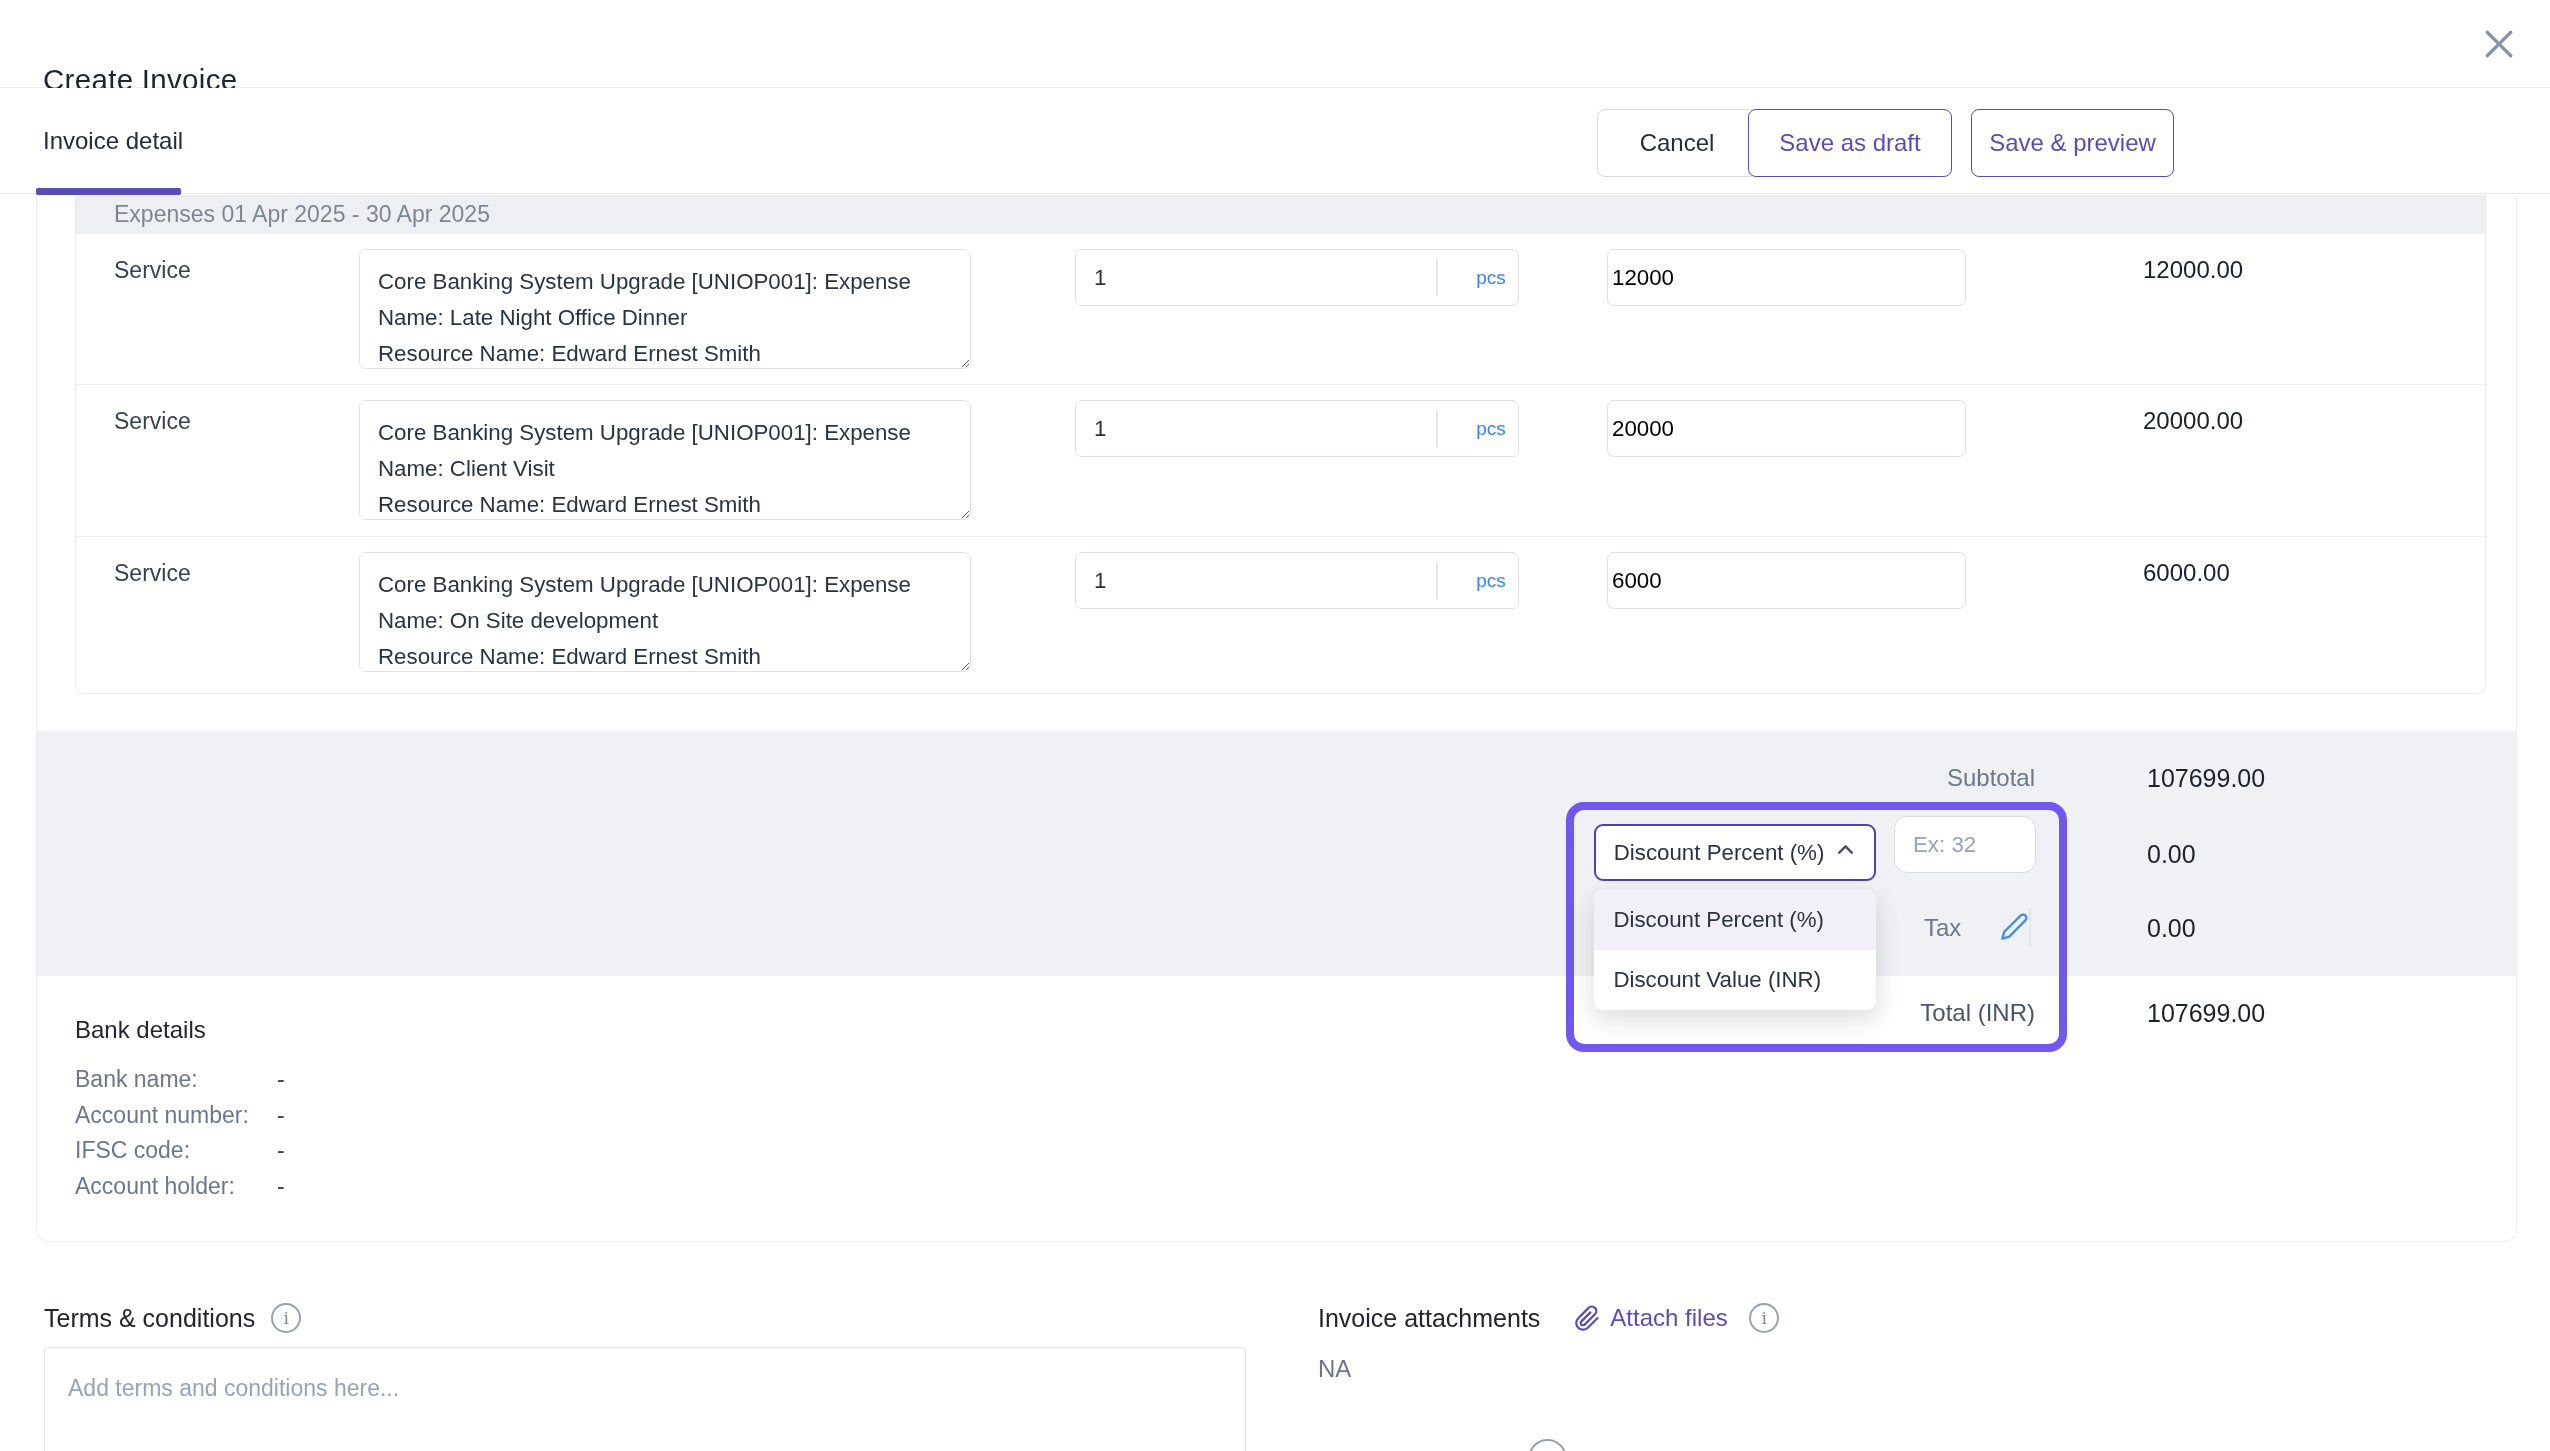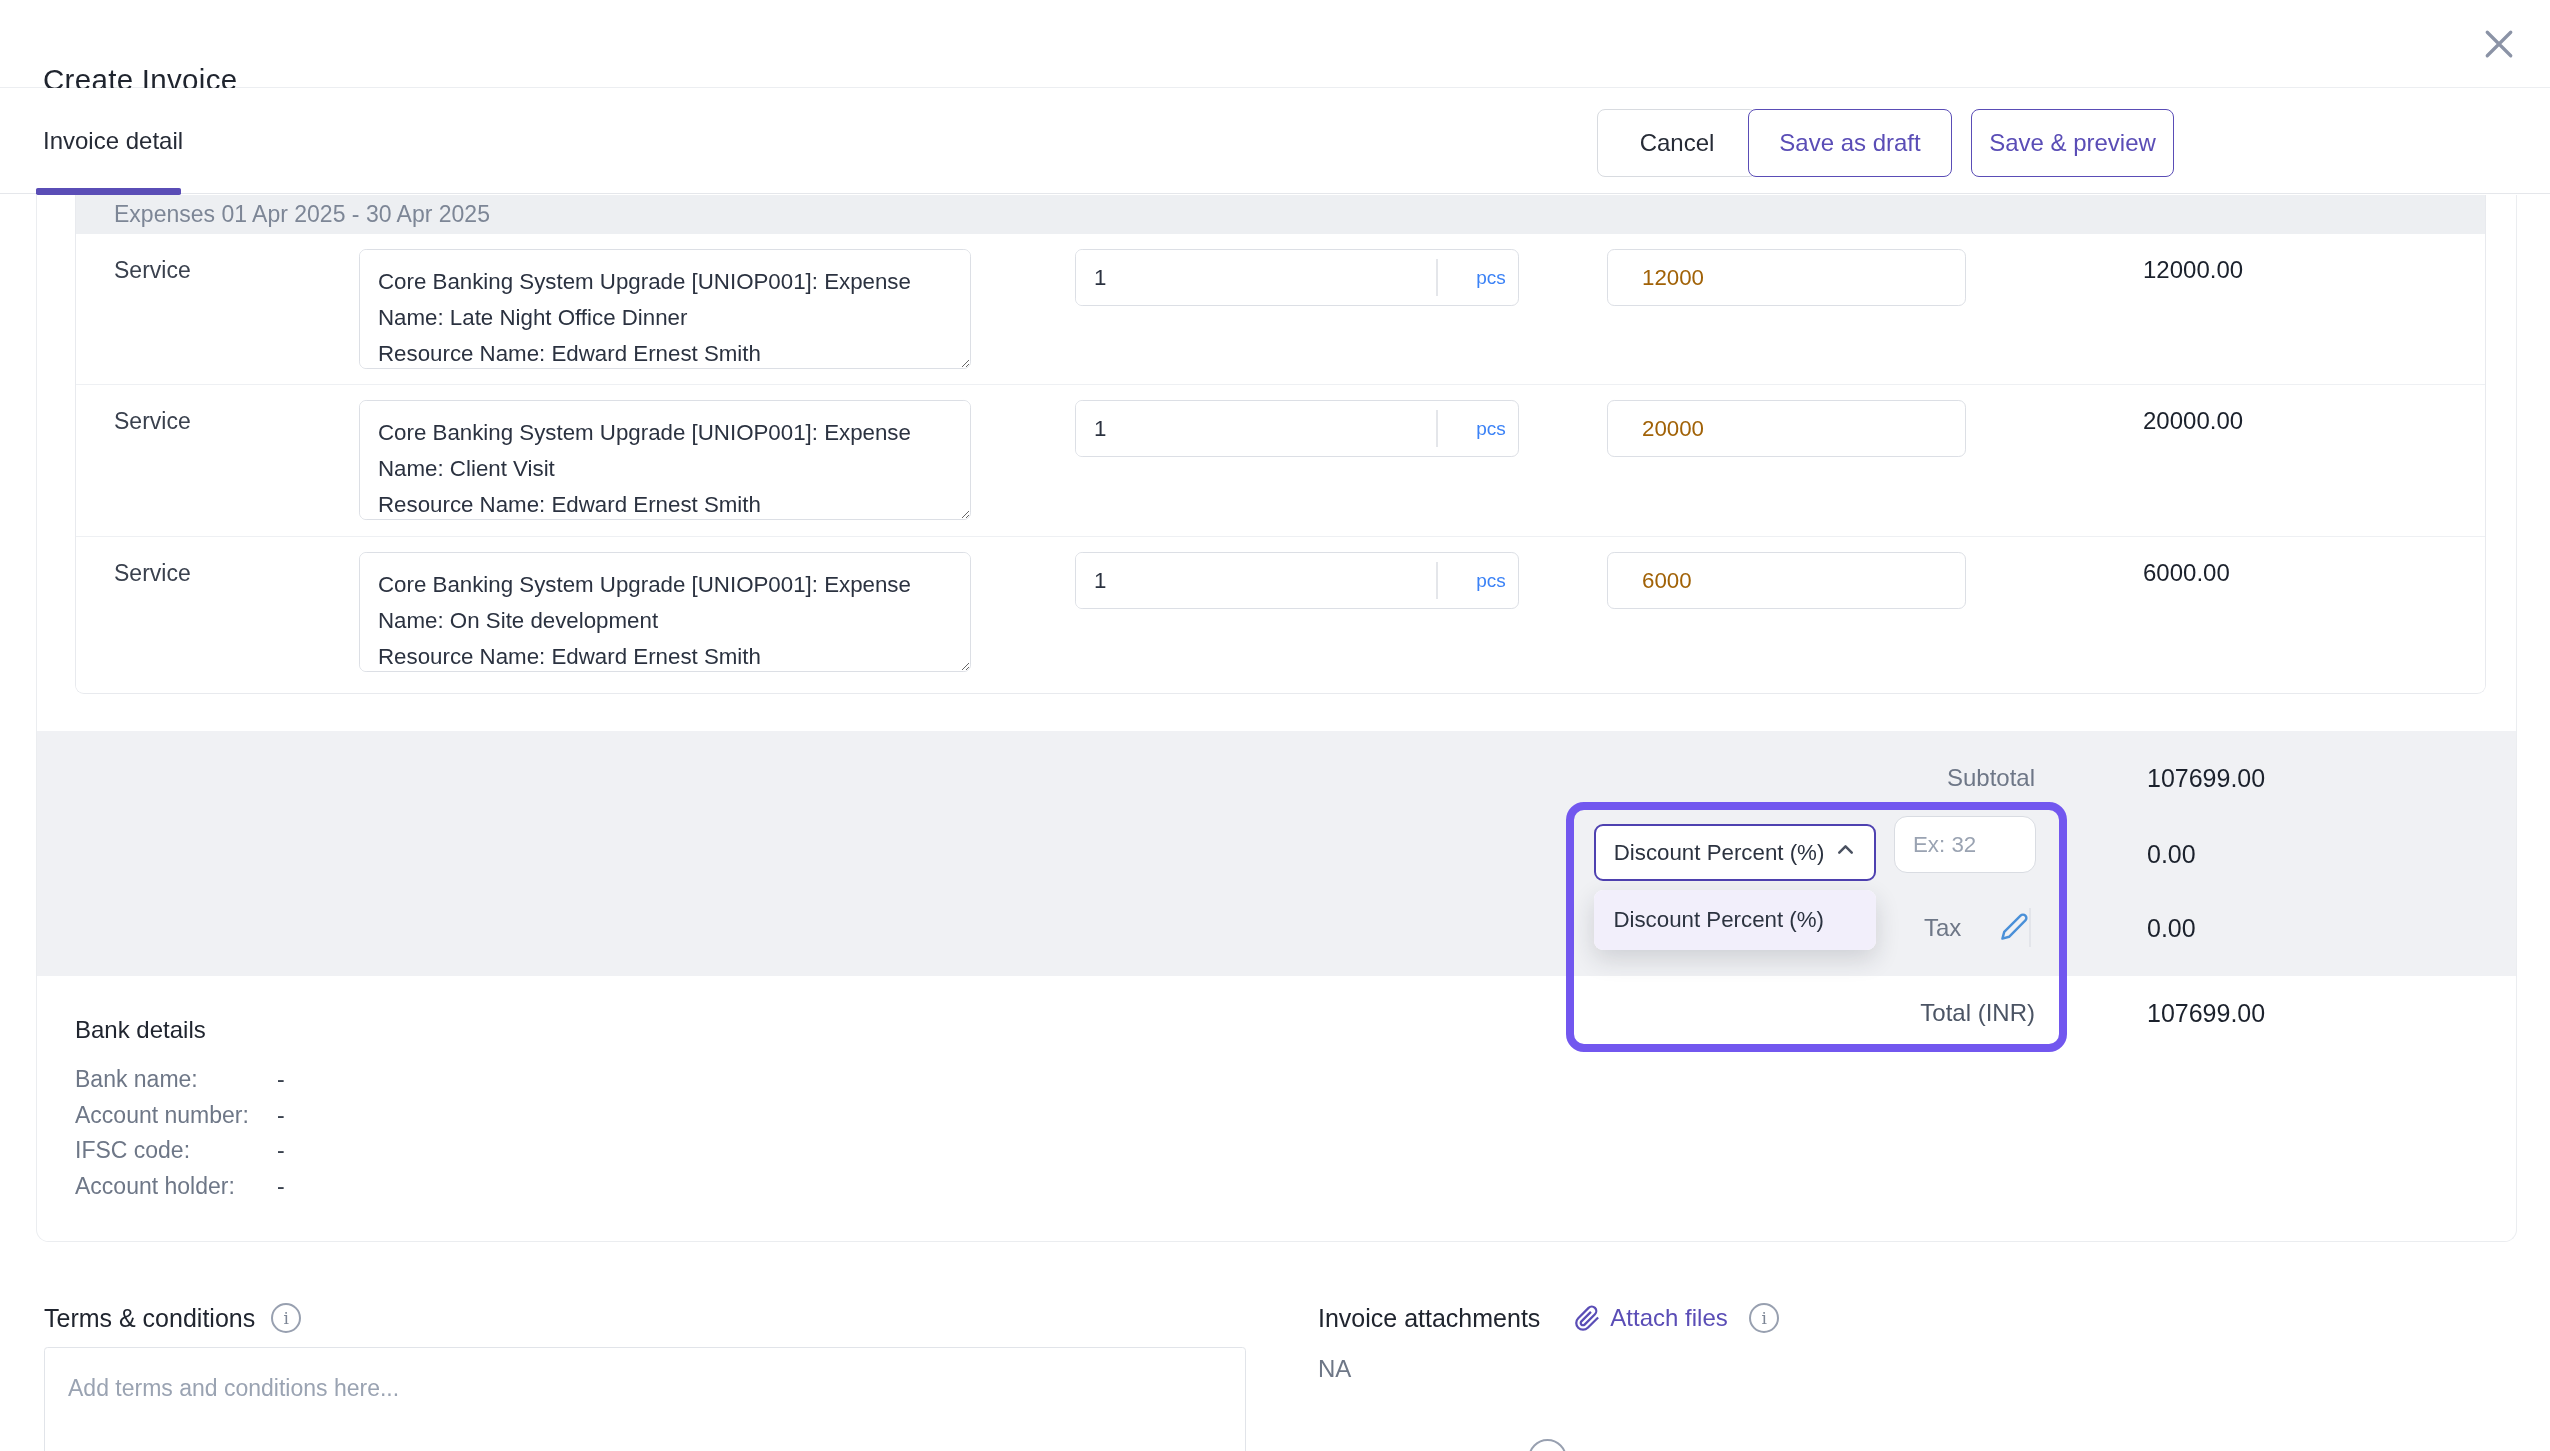--- a/index.html
+++ b/index.html
@@ -39,21 +39,21 @@
   .t-row + .t-row{border-top:1.8px solid #eef0f3;}
   .svc-label{position:absolute;left:38px;top:23px;font-size:23px;color:#3a414e;}
   .desc{position:absolute;left:283px;top:15px;width:612px;height:120px;border:1.8px solid #dcdfe5;border-radius:7.2px;
     padding:14.3px 18px;font-size:22.3px;line-height:36px;color:#2b3240;font-family:inherit;resize:vertical;outline:none;}
   .qty-wrap{position:absolute;left:999px;top:15px;width:444px;height:57px;border:1.8px solid #dcdfe5;border-radius:7.2px;
     display:flex;align-items:stretch;background:#fff;overflow:hidden;}
   .qty-input{flex:1;border:none;outline:none;font-size:22.3px;padding-left:18px;font-family:inherit;color:#2b3240;min-width:0;}
   .qty-unit{width:82px;display:flex;align-items:center;justify-content:center;font-size:19px;color:#3b82f6;position:relative;padding-left:28px;}
   .qty-unit::before{content:"";position:absolute;left:0;top:9px;bottom:9px;width:1.8px;background:#e4e6ea;}
   .price-input{position:absolute;left:1531px;top:15px;width:359px;height:57px;border:1.8px solid #dcdfe5;border-radius:7.2px;
-    font-size:22.3px;padding-left:34px;outline:none;font-family:inherit;color:#a16207;}
+    font-size:22.3px;padding-left:4px;outline:none;font-family:inherit;color:#000000;}
   .amount{position:absolute;left:2067px;top:21.5px;font-size:24px;font-weight:500;color:#1b212c;}
   
   .sum-band{position:absolute;left:0;top:536px;width:100%;height:245px;background:#f0f1f4;}
   .sum-label{position:absolute;right:481px;width:358px;text-align:right;font-size:24px;color:#6e7787;line-height:30px;}
   .sum-value{position:absolute;left:2110px;font-size:25px;font-weight:500;color:#1b212c;line-height:30px;}
   .bank-heading{position:absolute;left:38px;top:821px;font-size:24px;font-weight:500;color:#20252f;}
   .bank-label{position:absolute;left:38px;font-size:23px;color:#6e7787;line-height:30px;}
   .bank-value{position:absolute;left:240px;font-size:23px;color:#3a414e;line-height:30px;}
   
   .overlay{position:absolute;left:1566px;top:802px;width:501px;height:250px;border:8px solid #7257ef;border-radius:18px;z-index:6;}
@@ -191,20 +191,21 @@
       <span class="tax-lbl">Tax</span>
       <span>
         <svg width="29" height="29" viewBox="0 0 24 24" fill="none">
             <path d="M17 3a2.828 2.828 0 1 1 4 4L7.5 20.5 2 22l1.5-5.5L17 3z" stroke="#4a90d8" stroke-width="2" stroke-linecap="round" stroke-linejoin="round"></path>
           </svg>
       </span>
     </div>
     <div class="tax-div"></div>
     <div class="dd-menu">
       <div class="dd-opt selected">Discount Percent (%)</div>
+      <div class="dd-opt">Discount Value (INR)</div>
     </div>
   </div>
 
   <div class="terms-head">
     <span class="sec-title">Terms &amp; conditions</span>
     <span class="info-icon">i</span>
   </div>
   <textarea class="terms-box" placeholder="Add terms and conditions here..." style=""></textarea>
 
   <div class="attach-head">

